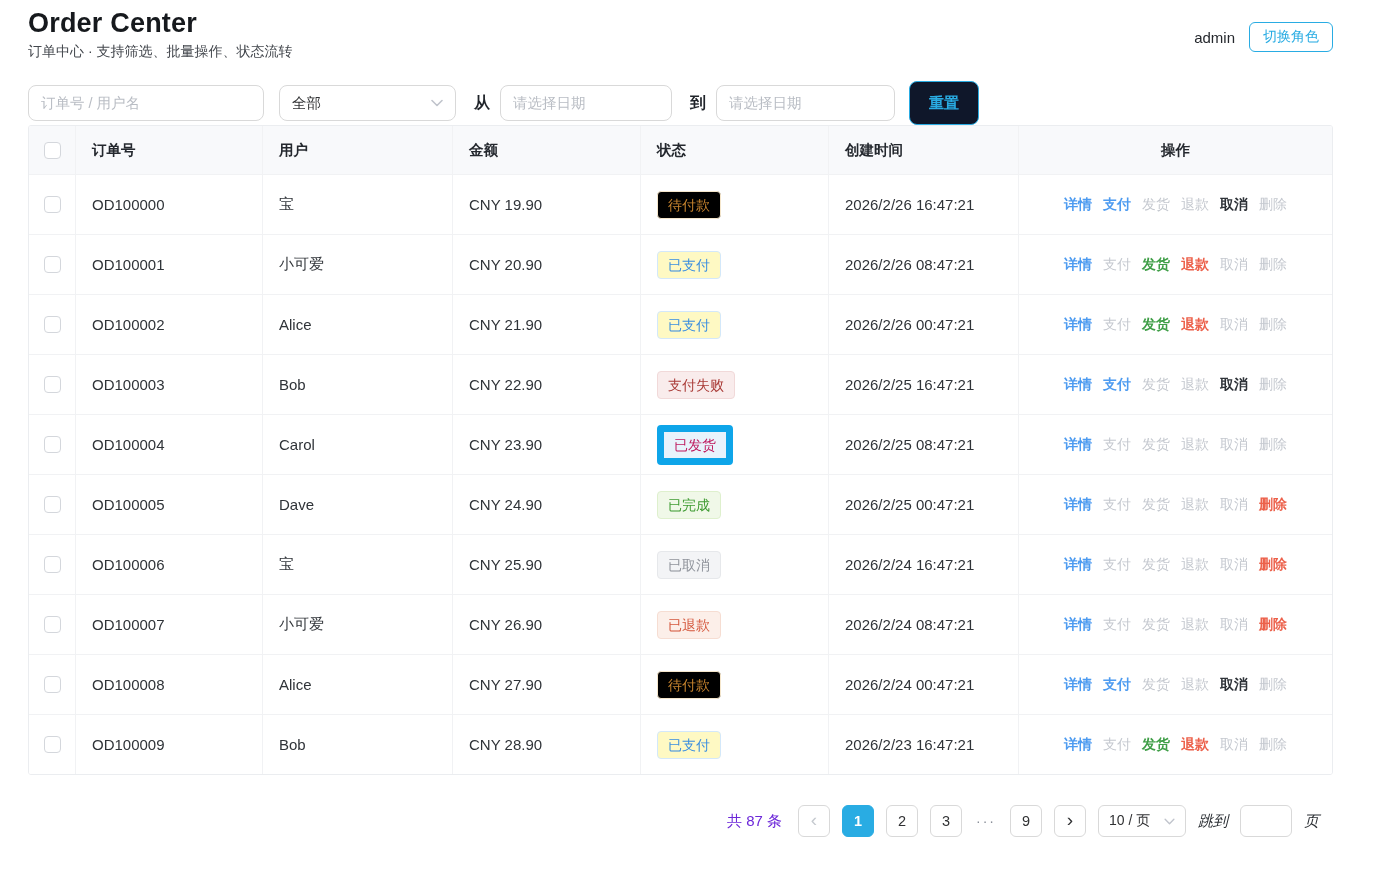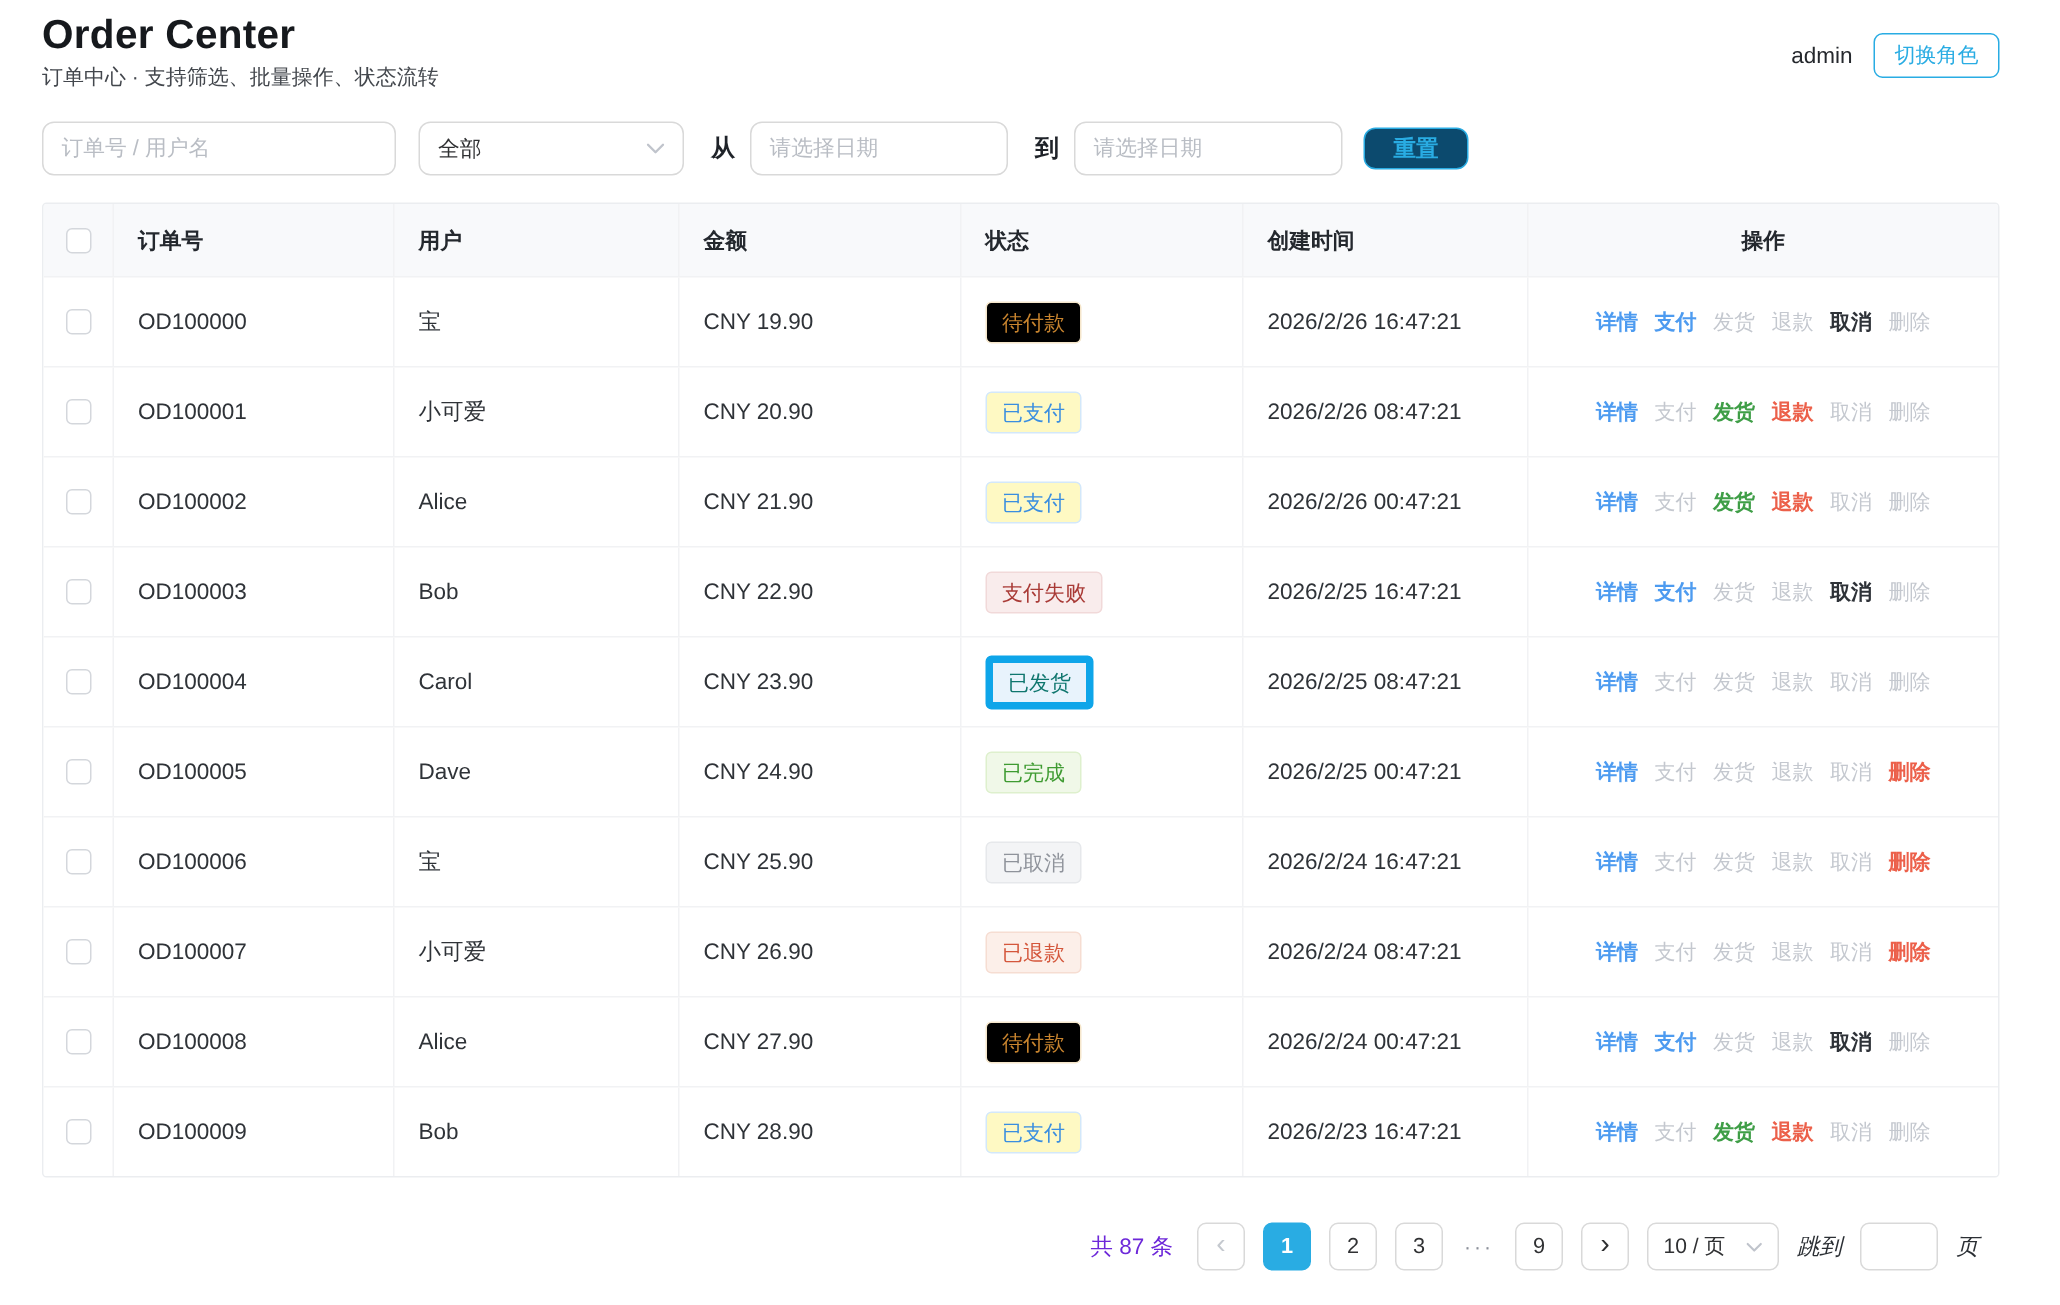--- a/index.html
+++ b/index.html
@@ -22,26 +22,26 @@
     font-family:"Liberation Sans","DejaVu Sans",sans-serif; }
   .f-input::placeholder { color:#b9bdc4; }
   .kw { width:236px; }
   .sel { margin-left:15px; width:177px; height:36px; border:1px solid #d9d9d9; border-radius:8px;
     display:flex; align-items:center; justify-content:space-between; padding:0 12px; cursor:pointer;
     font-size:14.5px; background:#fff; }
   .chev { width:12px; height:8px; flex:0 0 auto; }
   .f-label { margin:0 0 0 18px; font-size:16px; font-weight:700; color:#1f2329; }
   .d1 { margin-left:10px; width:172px; }
   .d2 { margin-left:10px; width:179px; }
-  .btn-reset { margin-left:14px; width:70px; height:28px; border:1px solid #29ace3; border-radius:8px;
-    background:#0c4a6e; color:#29ace3; font-size:15px; font-weight:700; cursor:pointer;
+  .btn-reset { margin-left:14px; width:70px; height:44px; border:1px solid #29ace3; border-radius:8px;
+    background:#0f172a; color:#29ace3; font-size:15px; font-weight:700; cursor:pointer;
     font-family:"Liberation Sans","DejaVu Sans",sans-serif; }
 
   
-  .table { margin-top:18px; width:1305px; border:1px solid #ebedf0; border-radius:3px; overflow:hidden; }
+  .table { width:1305px; border:1px solid #ebedf0; border-radius:3px; overflow:hidden; }
   .tr { display:flex; align-items:stretch; }
   .thead { background:#f8f9fb; }
   .thead .cell { font-weight:700; font-size:14.5px; color:#24282e; height:48px; }
   .tbody .tr { border-top:1px solid #f1f2f4; background:#fff; }
   .cell { display:flex; align-items:center; padding:0 0 0 16px; font-size:15px; color:#2f3338;
     border-right:1px solid #f1f2f4; height:59px; }
   .cell:last-child { border-right:none; }
   .col-check { width:47px; flex:0 0 47px; justify-content:center; padding:0; }
   .col-id    { width:187px; flex:0 0 187px; }
   .col-user  { width:190px; flex:0 0 190px; }
@@ -49,21 +49,21 @@
   .col-st    { width:188px; flex:0 0 188px; }
   .col-time  { width:190px; flex:0 0 190px; }
   .col-ops   { flex:1 1 auto; justify-content:center; padding:0 8px; }
 
   .checkbox { width:17px; height:17px; border:1px solid #d4d7dc; border-radius:4px; background:#fff; cursor:pointer; }
 
   .badge { display:inline-block; padding:4px 10px; border-radius:4px; font-size:14px; line-height:18px; }
   .badge--pending   { color:#c8842e; background:#000000; border:1px solid #f5e6cb; }
   .badge--paid      { color:#3a8ee0; background:#fef9c3; border:1px solid #d3e8fa; }
   .badge--failed    { color:#a93a36; background:#f9ecec; border:1px solid #f1d9d9; }
-  .badge--shipped   { color:#0f766e; background:#e8f3fc; border:5px solid #0ea5e9; }
+  .badge--shipped   { color:#be185d; background:#e8f3fc; border:7px solid #0ea5e9; }
   .badge--done      { color:#3f9b32; background:#f0f8e8; border:1px solid #def0cd; }
   .badge--cancelled { color:#8f939b; background:#f3f4f6; border:1px solid #e6e8eb; }
   .badge--refunded  { color:#d4573c; background:#fcefe9; border:1px solid #f6ddd2; }
 
   .ops { display:flex; align-items:center; gap:11px; white-space:nowrap; }
   .act { font-size:14px; cursor:pointer; }
   .act-blue { color:#4d9bf0; font-weight:600; }
   .act-green { color:#3f9e47; font-weight:600; }
   .act-red { color:#ec604a; font-weight:600; }
   .act-dark { color:#2e3238; font-weight:600; }

